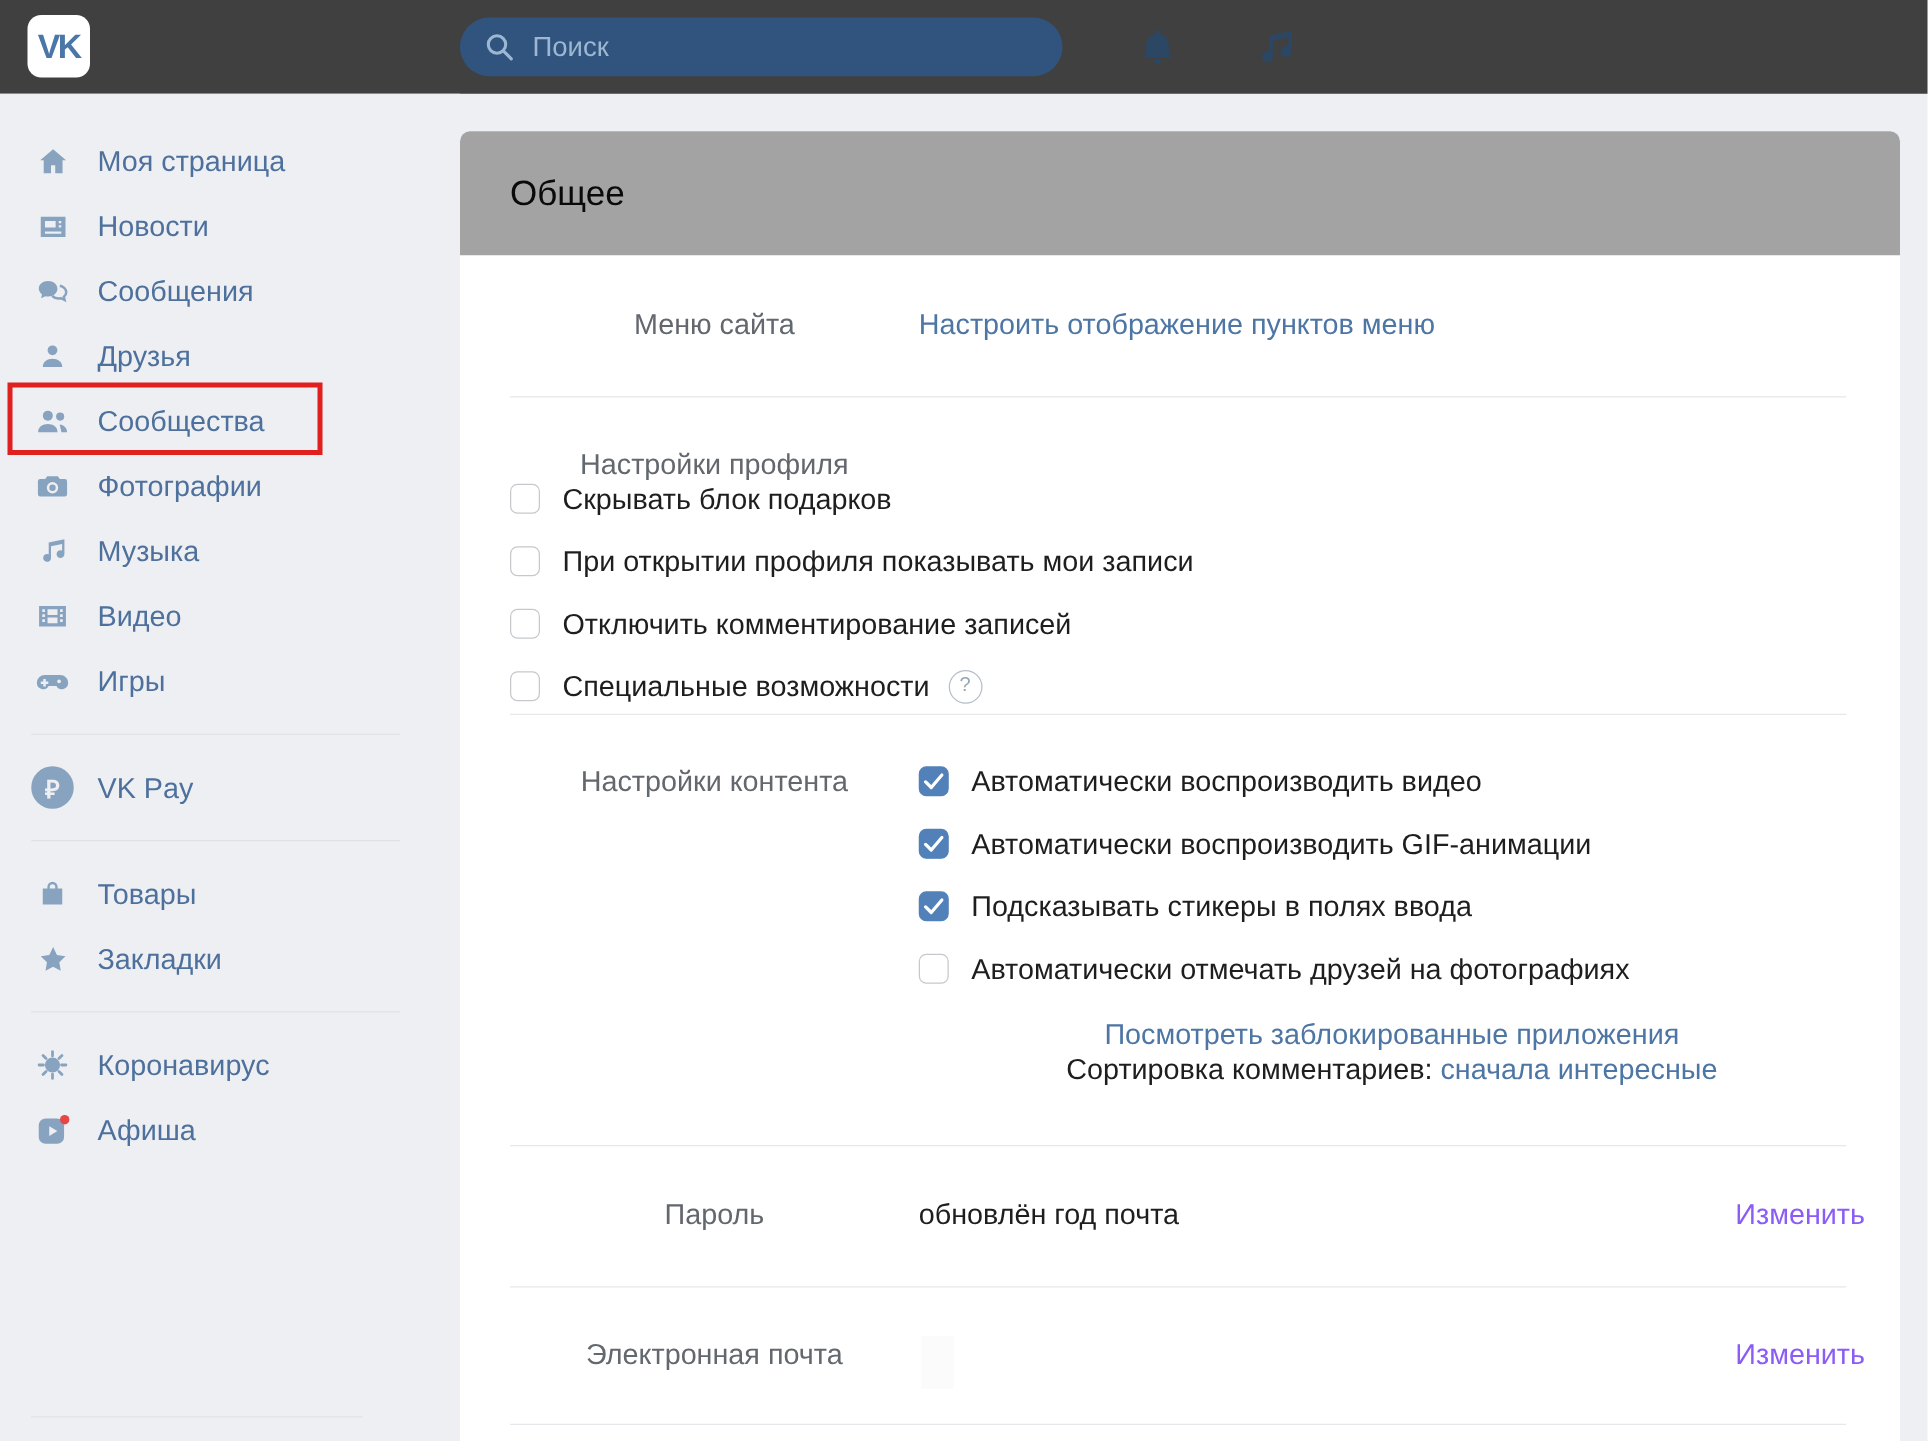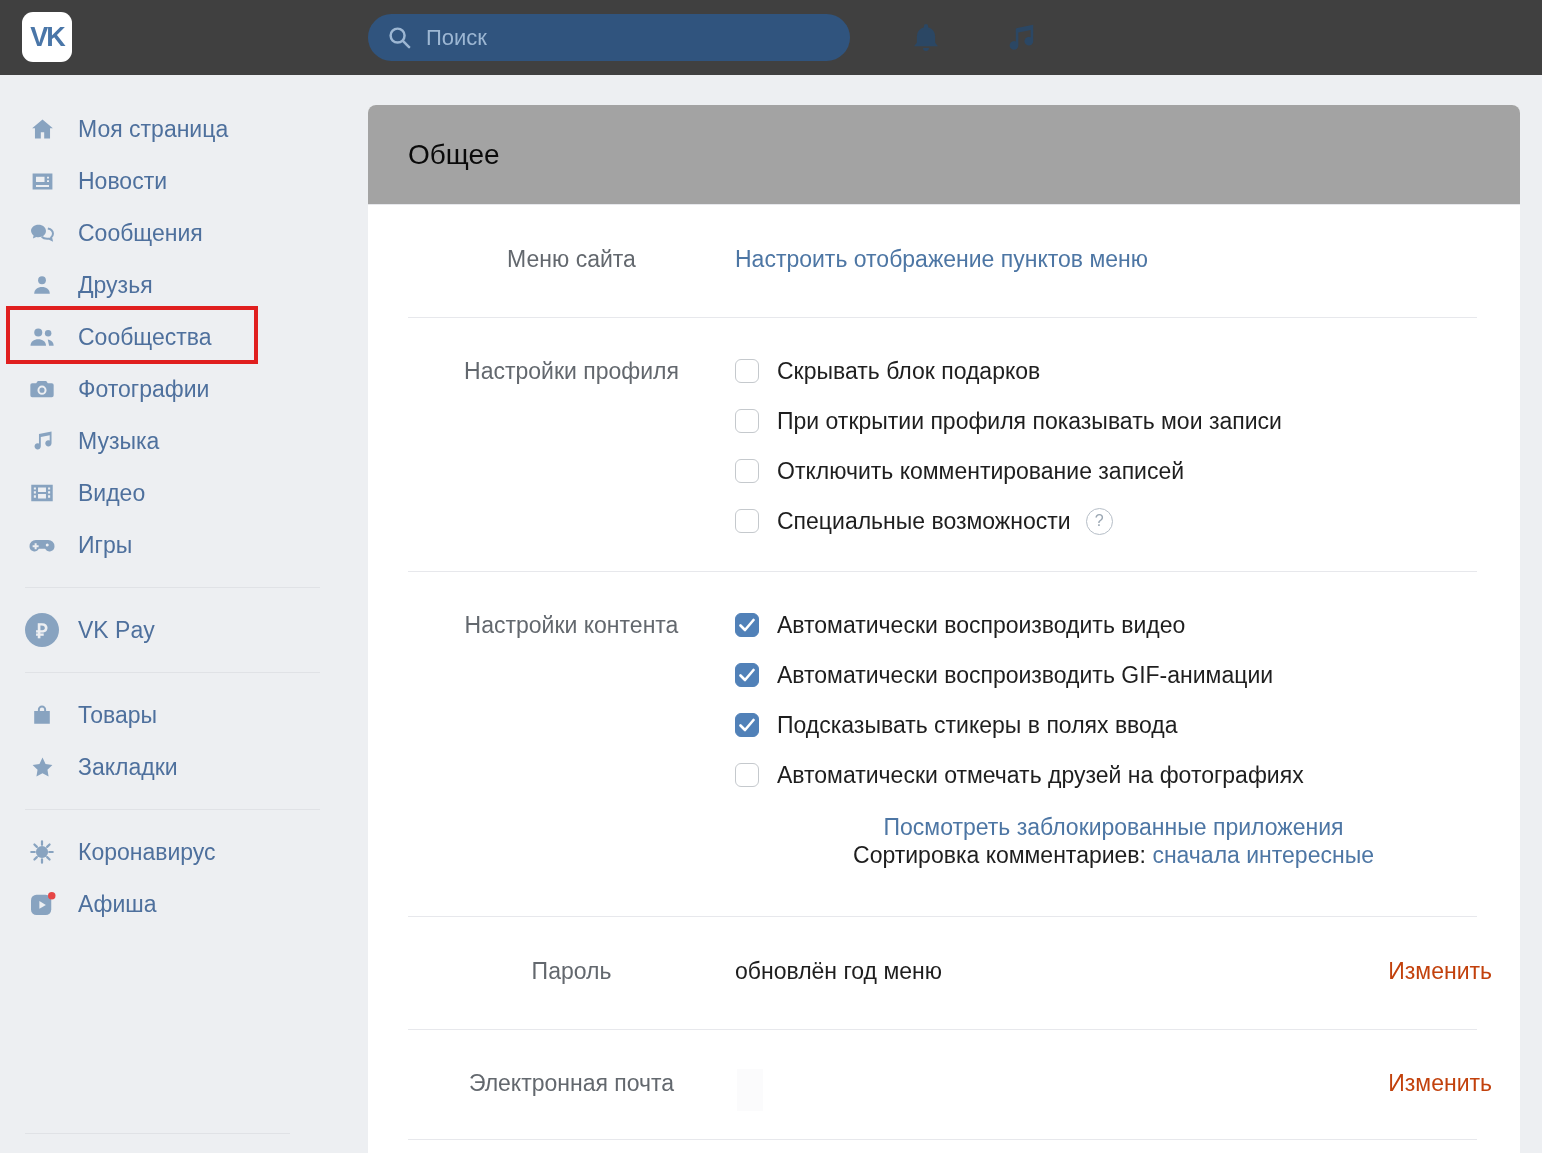--- a/index.html
+++ b/index.html
@@ -41,27 +41,27 @@
   .panel-header{
     height:100px;background:#a3a3a3;border-bottom:1px solid #e7e8ec;border-radius:8px 8px 0 0;
     display:flex;align-items:center;padding-left:40px;box-sizing:border-box;
     font-size:28px;color:#0a0a0a;
   }
   .row{display:flex;box-sizing:border-box;padding:0 28px 0 40px;text-align:center;}
   .row-divider{height:1px;background:#e7e8ec;margin:0 43px 0 40px;}
   .row-label{width:327px;flex-shrink:0;color:#63686e;font-size:23px;line-height:28px;}
   .row-content{flex:1;font-size:23px;color:#1e1e1e;line-height:28px;display:flex;}
   .row1{height:112px;padding-top:40px;}
-  .row2{height:253px;padding-top:39px;}
+  .row2{height:253px;padding-top:39px;flex-direction:column;}
   .row3{height:344px;padding-top:39px;}
   .row4{height:112px;padding-top:40px;}
   .row5{height:109px;padding-top:39px;}
   .row-content-col{flex:1;display:block;}
   .link{color:#4d76a4;cursor:pointer;}
-  .row-action{margin-left:auto;color:#c2410c;font-size:23px;line-height:28px;cursor:pointer;flex-shrink:0;}
+  .row-action{margin-left:auto;color:#8b5cf6;font-size:23px;line-height:28px;cursor:pointer;flex-shrink:0;}
 
   
   .cb-item{display:flex;align-items:center;margin-bottom:22px;cursor:pointer;}
   .cb{
     width:24px;height:24px;border:1.5px solid #c5c9cd;border-radius:6px;background:#ffffff;
     box-sizing:border-box;display:flex;align-items:center;justify-content:center;flex-shrink:0;
   }
   .cb .tick{display:none;}
   .cb.checked{background:#5181b8;border-color:#5181b8;}
   .cb.checked .tick{display:block;}
@@ -327,21 +327,21 @@
         <span>Сортировка комментариев:</span>
         <span class="link">сначала интересные</span>
       </span>
     </div>
   </div>
   <div class="row-divider"></div>
 
   <div class="row row4">
     <div class="row-label">Пароль</div>
     <div class="row-content">
-      <span>обновлён год меню</span>
+      <span>обновлён год почта</span>
       <span class="row-action">Изменить</span>
     </div>
   </div>
   <div class="row-divider"></div>
 
   <div class="row row5">
     <div class="row-label">Электронная почта</div>
     <div class="row-content">
       <span class="email-redacted"></span>
       <span class="row-action">Изменить</span>

